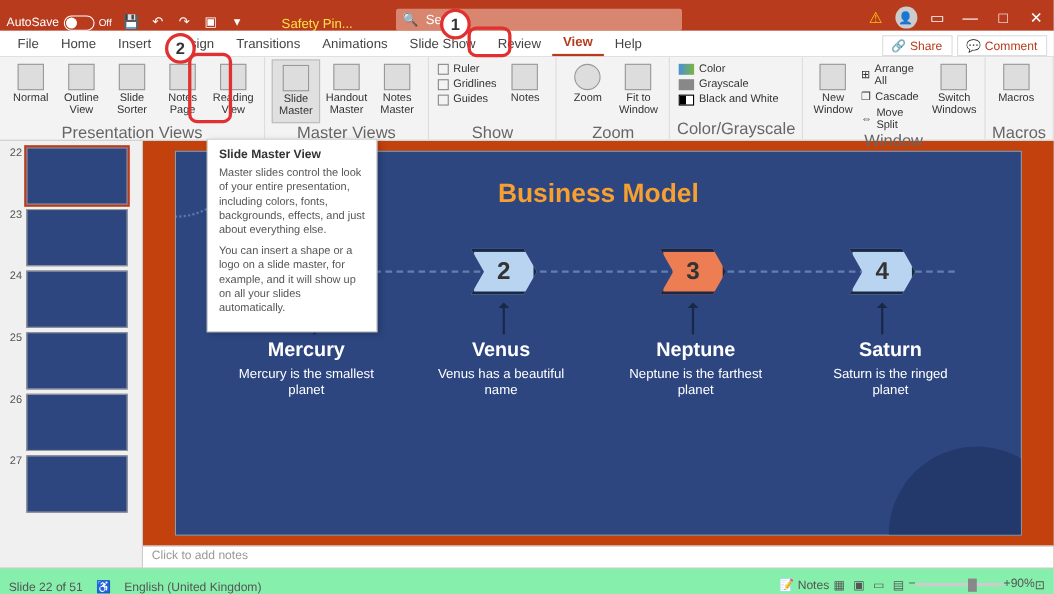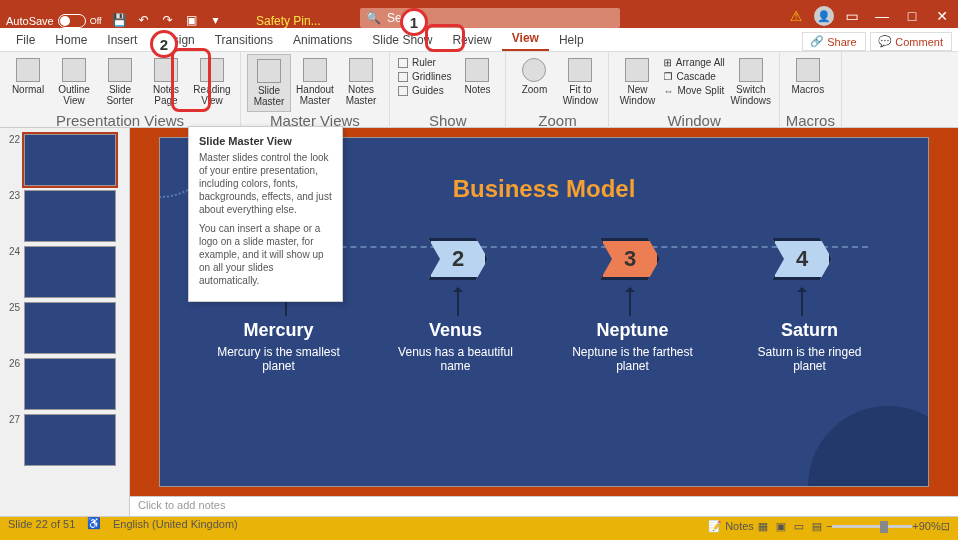--- a/index.html
+++ b/index.html
@@ -34,37 +34,37 @@
 .checkbox{width:10px;height:10px;border:1px solid #888}
 .workspace{display:flex;height:388px;background:#c2410c}
 .thumb-panel{width:130px;background:#f0f0f0;border-right:1px solid #ccc;overflow:hidden;padding:4px 0}
 .thumb-item{display:flex;align-items:flex-start;padding:2px 6px;gap:4px}
 .thumb-num{font-size:10px;color:#555;width:14px;text-align:right}
 .thumb{width:92px;height:52px;background:#2d4680;border:1px solid #999}
 .thumb.selected{outline:2px solid #b83b1d}
 .slide-area{flex:1;display:flex;flex-direction:column;position:relative}
 .slide-canvas{flex:1;display:flex;align-items:center;justify-content:center;padding:6px}
 .slide{width:770px;height:350px;background:#2d4680;position:relative;border:1px solid #999;overflow:hidden}
-.slide-title{color:#f5a030;font-weight:700;font-size:24px;text-align:center;margin-top:37px}
+.slide-title{color:#f5a030;font-weight:700;font-size:24px;text-align:center;margin-top:25px}
 .shapes-row{display:flex;justify-content:space-around;padding:0 40px;margin-top:35px}
 .shape{width:60px;height:42px;border:3px solid #1a2847;display:flex;align-items:center;justify-content:center;font-size:22px;font-weight:700;position:relative;clip-path:polygon(0 0,80% 0,100% 50%,80% 100%,0 100%,20% 50%)}
 .shape.s1{background:#4a90d9}
 .shape.s2{background:#b8d4f0}
 .shape.s3{background:#ed7d52}
 .shape.s4{background:#b8d4f0}
 .shape-start{clip-path:polygon(0 0,80% 0,100% 50%,80% 100%,0 100%)}
 .arrow-up{width:2px;height:28px;background:#1a2847;margin:8px auto 0;position:relative}
 .arrow-up::before{content:"";position:absolute;top:-6px;left:-4px;border:5px solid transparent;border-bottom-color:#1a2847}
 .planet-row{display:flex;justify-content:space-around;padding:0 30px;margin-top:4px}
 .planet{text-align:center;color:#fff;width:140px}
 .planet-name{font-size:18px;font-weight:700}
 .planet-desc{font-size:12px;margin-top:4px}
 .dashed-line{position:absolute;top:108px;left:60px;right:60px;border-top:2px dashed #6080b0}
 .notes-bar{height:20px;background:#fff;border-top:1px solid #ccc;padding:2px 8px;font-size:11px;color:#999}
-.statusbar{height:24px;background:#eab308;border-top:1px solid #ccc;display:flex;align-items:flex-start;padding:0 8px;font-size:11px;color:#555;justify-content:space-between}
+.statusbar{height:24px;background:#86efac;border-top:1px solid #ccc;display:flex;align-items:flex-end;padding:0 8px;font-size:11px;color:#555;justify-content:space-between}
 .status-left{display:flex;gap:12px;align-items:center}
 .status-right{display:flex;gap:0;align-items:center}
 .view-btn{width:18px;height:18px;display:flex;align-items:center;justify-content:center}
 .zoom-slider{width:80px;height:3px;background:#ccc;position:relative}
 .zoom-slider::after{content:"";position:absolute;width:8px;height:12px;background:#888;top:-4px;left:48px}
 .callout{position:absolute;border:3px solid #e03030;border-radius:8px;z-index:10}
 .callout-num{position:absolute;width:28px;height:28px;background:#fff;border:3px solid #e03030;border-radius:50%;display:flex;align-items:center;justify-content:center;font-size:15px;font-weight:700;color:#333;z-index:11}
 .tooltip{position:absolute;background:#fff;border:1px solid #ccc;box-shadow:2px 2px 6px rgba(0,0,0,.2);padding:8px 10px;width:155px;z-index:9;font-size:10px;color:#555}
 .tooltip-title{font-weight:700;color:#333;margin-bottom:4px;font-size:11px}
 .tooltip p{margin-bottom:6px;line-height:13px}
@@ -192,20 +192,39 @@
         </div>
       <div class="big-btn">
           <div class="big-icon"></div>
           <div class="big-btn-label">Fit to Window</div>
         </div>
     </div>
     <div class="group-label">Zoom</div>
   </div>
   <div class="group">
     <div class="group-content">
+      <div class="small-row">
+        <div class="small-item">
+            <div style="width:14px;height:10px;background:linear-gradient(90deg,#4a90d9,#7cb342)"></div>
+            <span>Color</span>
+          </div>
+        <div class="small-item">
+            <div style="width:14px;height:10px;background:#888"></div>
+            <span>Grayscale</span>
+          </div>
+        <div class="small-item">
+            <div style="width:14px;height:10px;background:linear-gradient(90deg,#000 50%,#fff 50%);border:1px solid #000"></div>
+            <span>Black and White</span>
+          </div>
+      </div>
+    </div>
+    <div class="group-label">Color/Grayscale</div>
+  </div>
+  <div class="group">
+    <div class="group-content">
       <div class="big-btn">
           <div class="big-icon"></div>
           <div class="big-btn-label">New Window</div>
         </div>
       <div class="small-row">
         <div class="small-item">
             <span>⊞</span>
             <span>Arrange All</span>
           </div>
         <div class="small-item">

